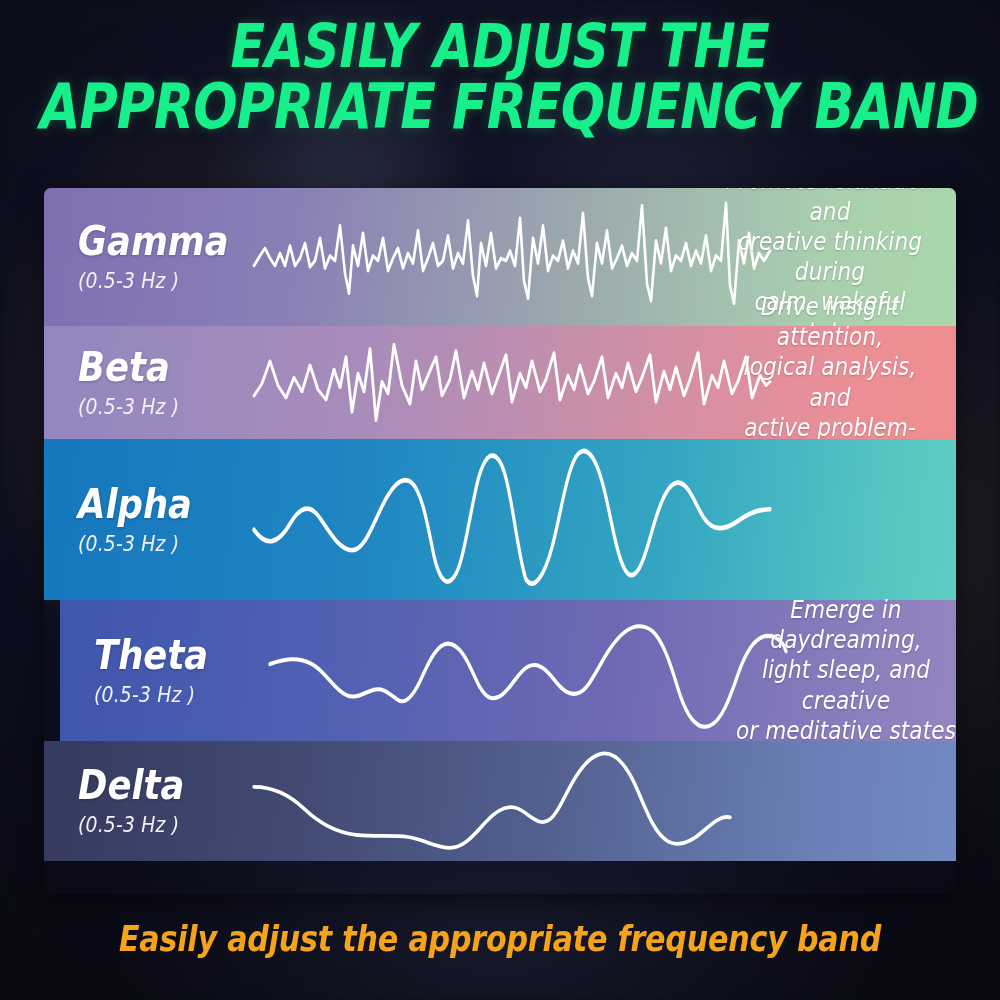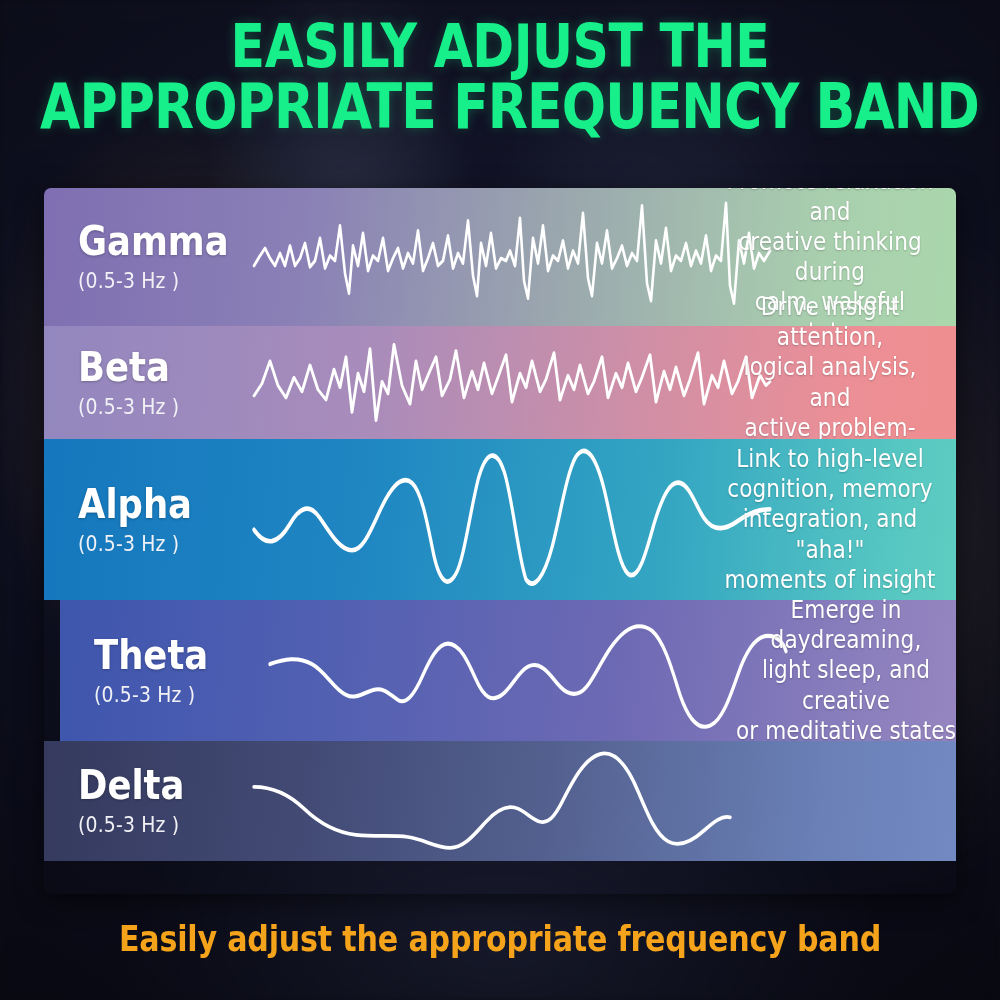--- a/index.html
+++ b/index.html
@@ -19,21 +19,21 @@
       radial-gradient(ellipse 260px 520px at 66% 35%, rgba(80,95,120,0.28), transparent 72%),
       radial-gradient(ellipse 300px 460px at 90% 55%, rgba(70,60,50,0.40), transparent 72%),
       radial-gradient(ellipse 500px 300px at 50% 95%, rgba(40,44,70,0.50), transparent 75%),
       linear-gradient(175deg,#14152a 0%,#101124 45%,#0d0e1c 100%);
     filter:blur(2px);
   }
   #vignette {
     position:absolute; inset:0;
     background:radial-gradient(ellipse 90% 80% at 50% 50%, rgba(0,0,0,0) 35%, rgba(0,0,0,0.55) 100%);
   }
-  #page { position:absolute; inset:0; }
+  #page { position:absolute; inset:0;font-style:italic; }
 
   
   .headline {
     position:absolute; top:16px; left:0; width:1000px;
     text-align:center;
     color:#17f08a;
     font-family:"Liberation Sans Narrow","DejaVu Sans Condensed","Liberation Sans",sans-serif;
     font-weight:bold;
     font-size:61px;
     line-height:0.98;
@@ -177,24 +177,20 @@
     <div class="band band-alpha">
       <div class="band-label">
         <div class="band-name">Alpha</div>
         <div class="band-freq">(0.5-3 Hz )</div>
       </div>
       <div class="band-wave">
         <svg viewBox="0 0 520 110" preserveAspectRatio="none" aria-hidden="true">
           <path fill="none" stroke="#ffffff" stroke-width="3.2" stroke-linejoin="round" stroke-linecap="round" d="M2,62 C14,74 26,72 38,58 C48,46 58,44 68,54 C78,64 88,76 100,76 C112,76 120,60 130,46 C140,32 150,24 160,30 C170,36 176,60 182,80 C188,98 196,102 204,92 C212,82 218,50 226,28 C234,8 244,6 252,22 C260,38 266,80 274,96 C282,104 292,94 300,74 C308,54 314,24 324,12 C334,2 344,12 352,34 C360,56 366,86 376,92 C386,98 394,78 402,58 C410,40 418,28 428,30 C438,32 444,46 452,54 C462,64 474,62 486,56 C498,50 510,48 518,48"></path>
         </svg>
       </div>
-      <div class="band-desc">Link to high-level
-cognition, memory
-integration, and "aha!"
-moments of insight</div>
     </div>
 
     <div class="band band-theta">
       <div class="band-label">
         <div class="band-name">Theta</div>
         <div class="band-freq">(0.5-3 Hz )</div>
       </div>
       <div class="band-wave">
         <svg viewBox="0 0 520 110" preserveAspectRatio="none" aria-hidden="true">
           <path fill="none" stroke="#ffffff" stroke-width="3.2" stroke-linejoin="round" stroke-linecap="round" d="M2,50 C16,46 30,44 44,50 C58,56 66,70 78,74 C88,78 96,72 106,70 C116,68 122,74 130,78 C138,82 146,74 154,60 C162,46 170,34 180,34 C192,34 200,48 208,62 C216,76 224,80 234,74 C244,68 250,56 260,52 C270,48 278,54 286,62 C294,70 302,76 312,72 C322,68 330,52 342,38 C356,22 370,16 384,24 C396,32 404,54 412,74 C420,92 430,102 442,98 C454,94 462,76 470,58 C478,40 488,28 500,28 C510,28 516,34 518,40"></path>

